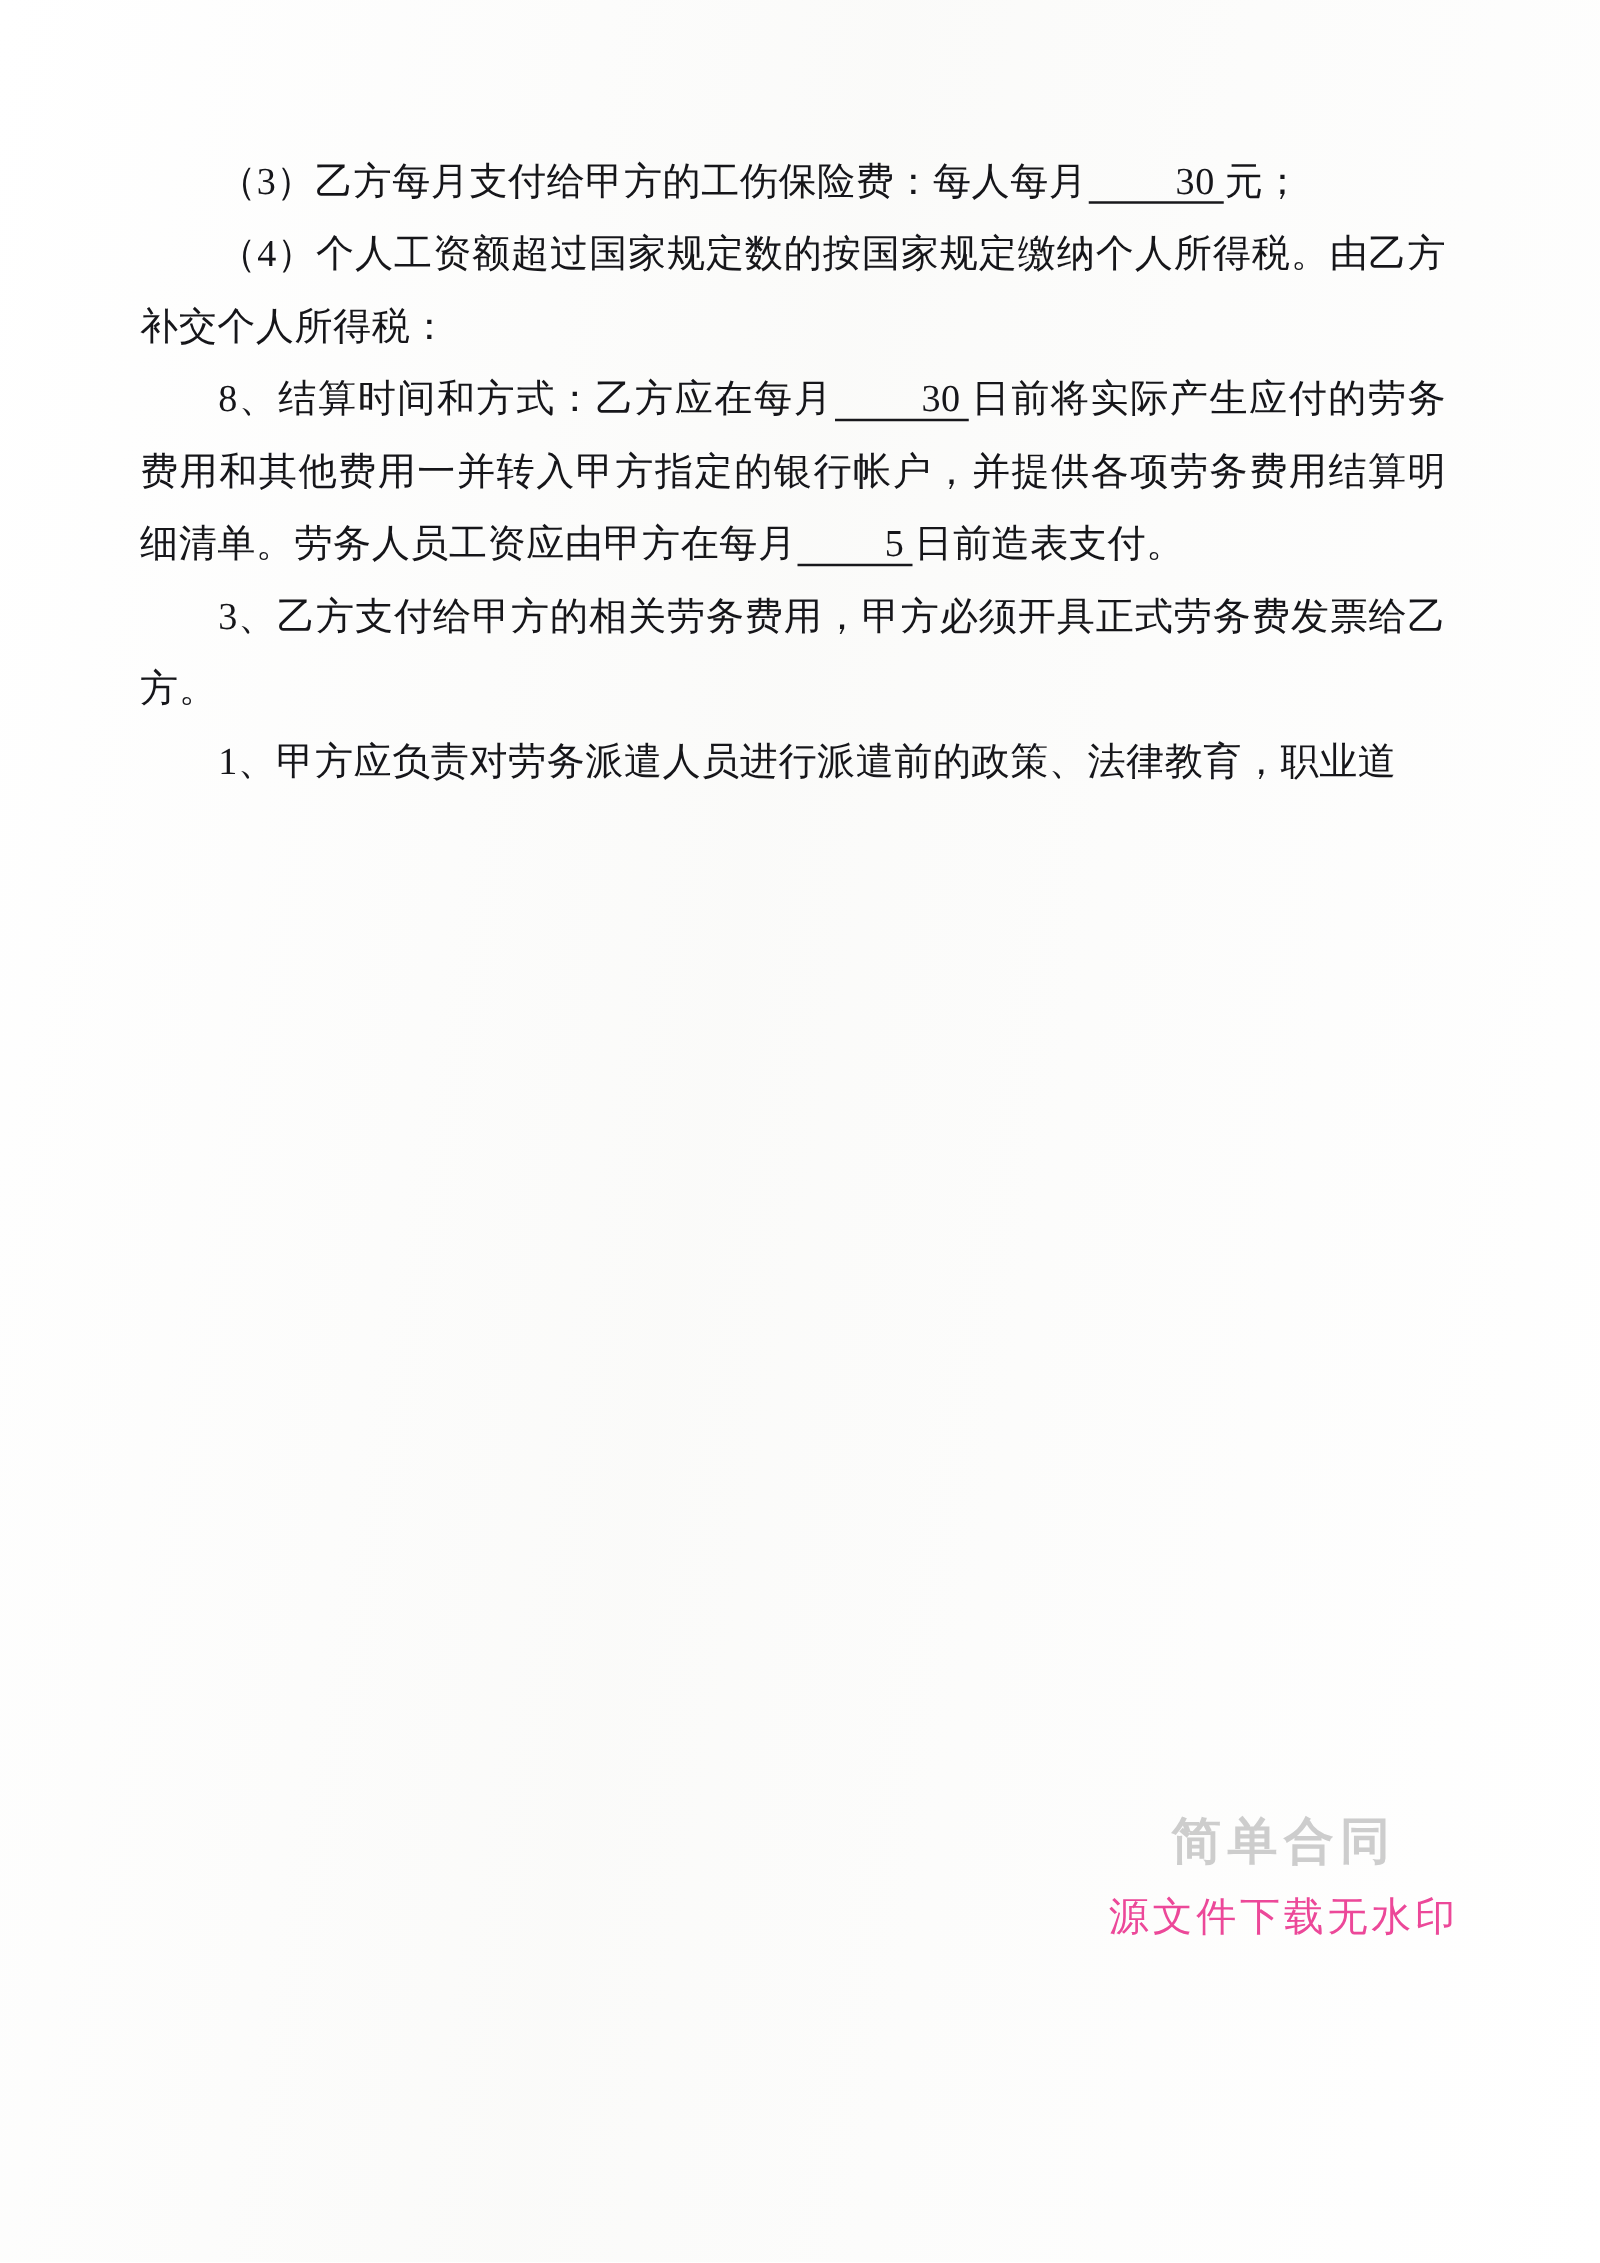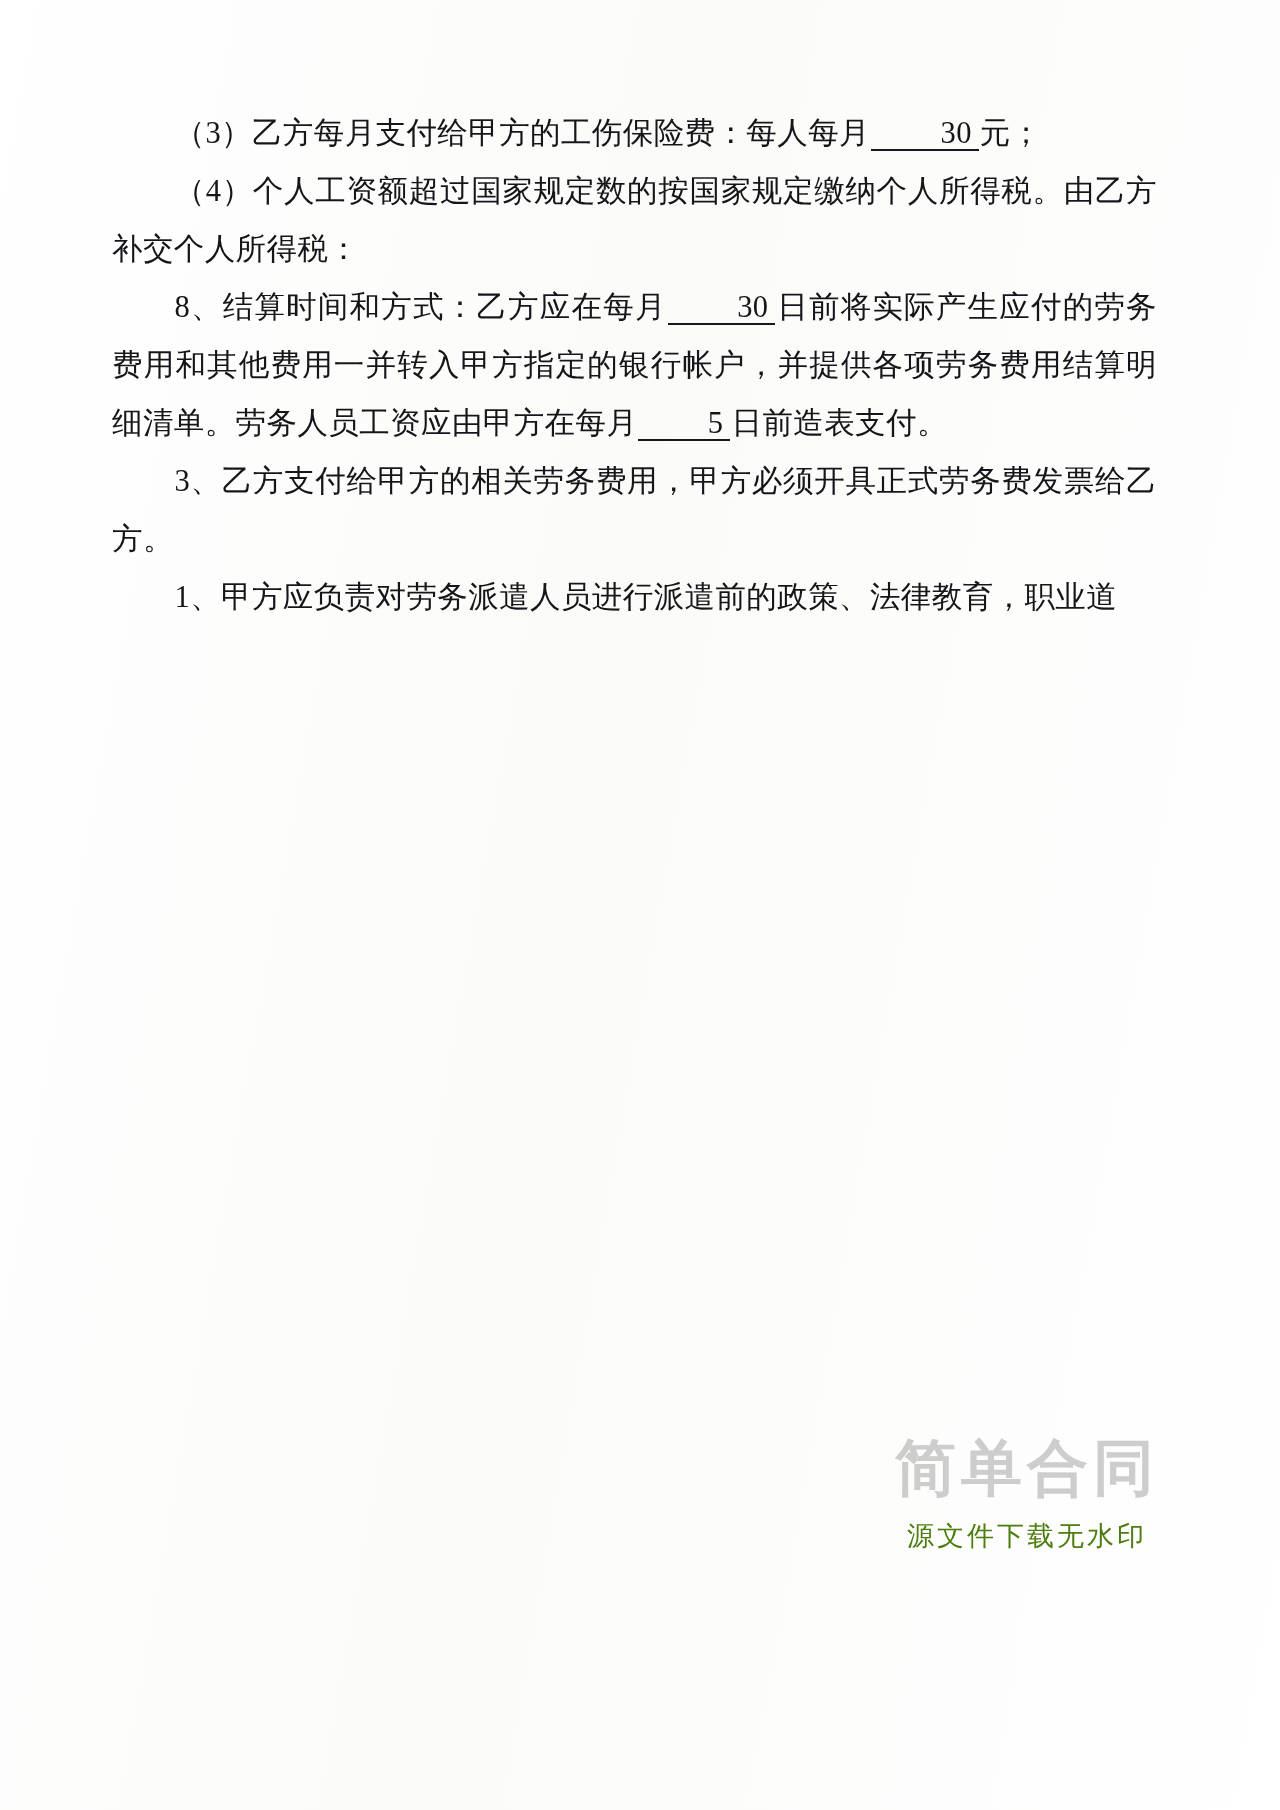--- a/index.html
+++ b/index.html
@@ -26,21 +26,21 @@
     position: absolute;
     inset: 0;
     background:
       linear-gradient(100deg, rgba(250,250,248,0) 0%, rgba(245,245,242,0.45) 45%, rgba(250,250,248,0) 100%);
     pointer-events: none;
   }
 
   #doc-body {
     position: absolute;
     left: 112px;
-    top: 104px;
+    top: 116px;
     width: 1045px;
   }
 
   .para {
     margin: 0 0 0px 0;
     color: #16161a;
     font-size: 30.5px;
     line-height: 58px;
     letter-spacing: 0.4px;
     text-align: justify;
@@ -72,35 +72,35 @@
   #watermark {
     position: absolute;
     right: 38px;
     bottom: 258px;
     width: 430px;
     text-align: center;
     pointer-events: none;
     user-select: none;
   }
   #wm-logo {
-    font-size: 61px;
+    font-size: 40px;
     line-height: 1.05;
     font-weight: 700;
     letter-spacing: 5px;
     color: #c9c9c9;
     font-family: "Liberation Sans", "DejaVu Sans", sans-serif;
     opacity: 0.92;
     white-space: nowrap;
   }
   #wm-sub {
     margin-top: 20px;
-    font-size: 27px;
+    font-size: 32px;
     line-height: 1.2;
     letter-spacing: 3px;
-    color: #4d7c0f;
+    color: #ec4899;
     font-family: "Liberation Sans", "DejaVu Sans", sans-serif;
     white-space: nowrap;
   }
 </style>
 </head>
 <body>
 
 <div id="page">
 
   <div id="scan-tint"></div>

